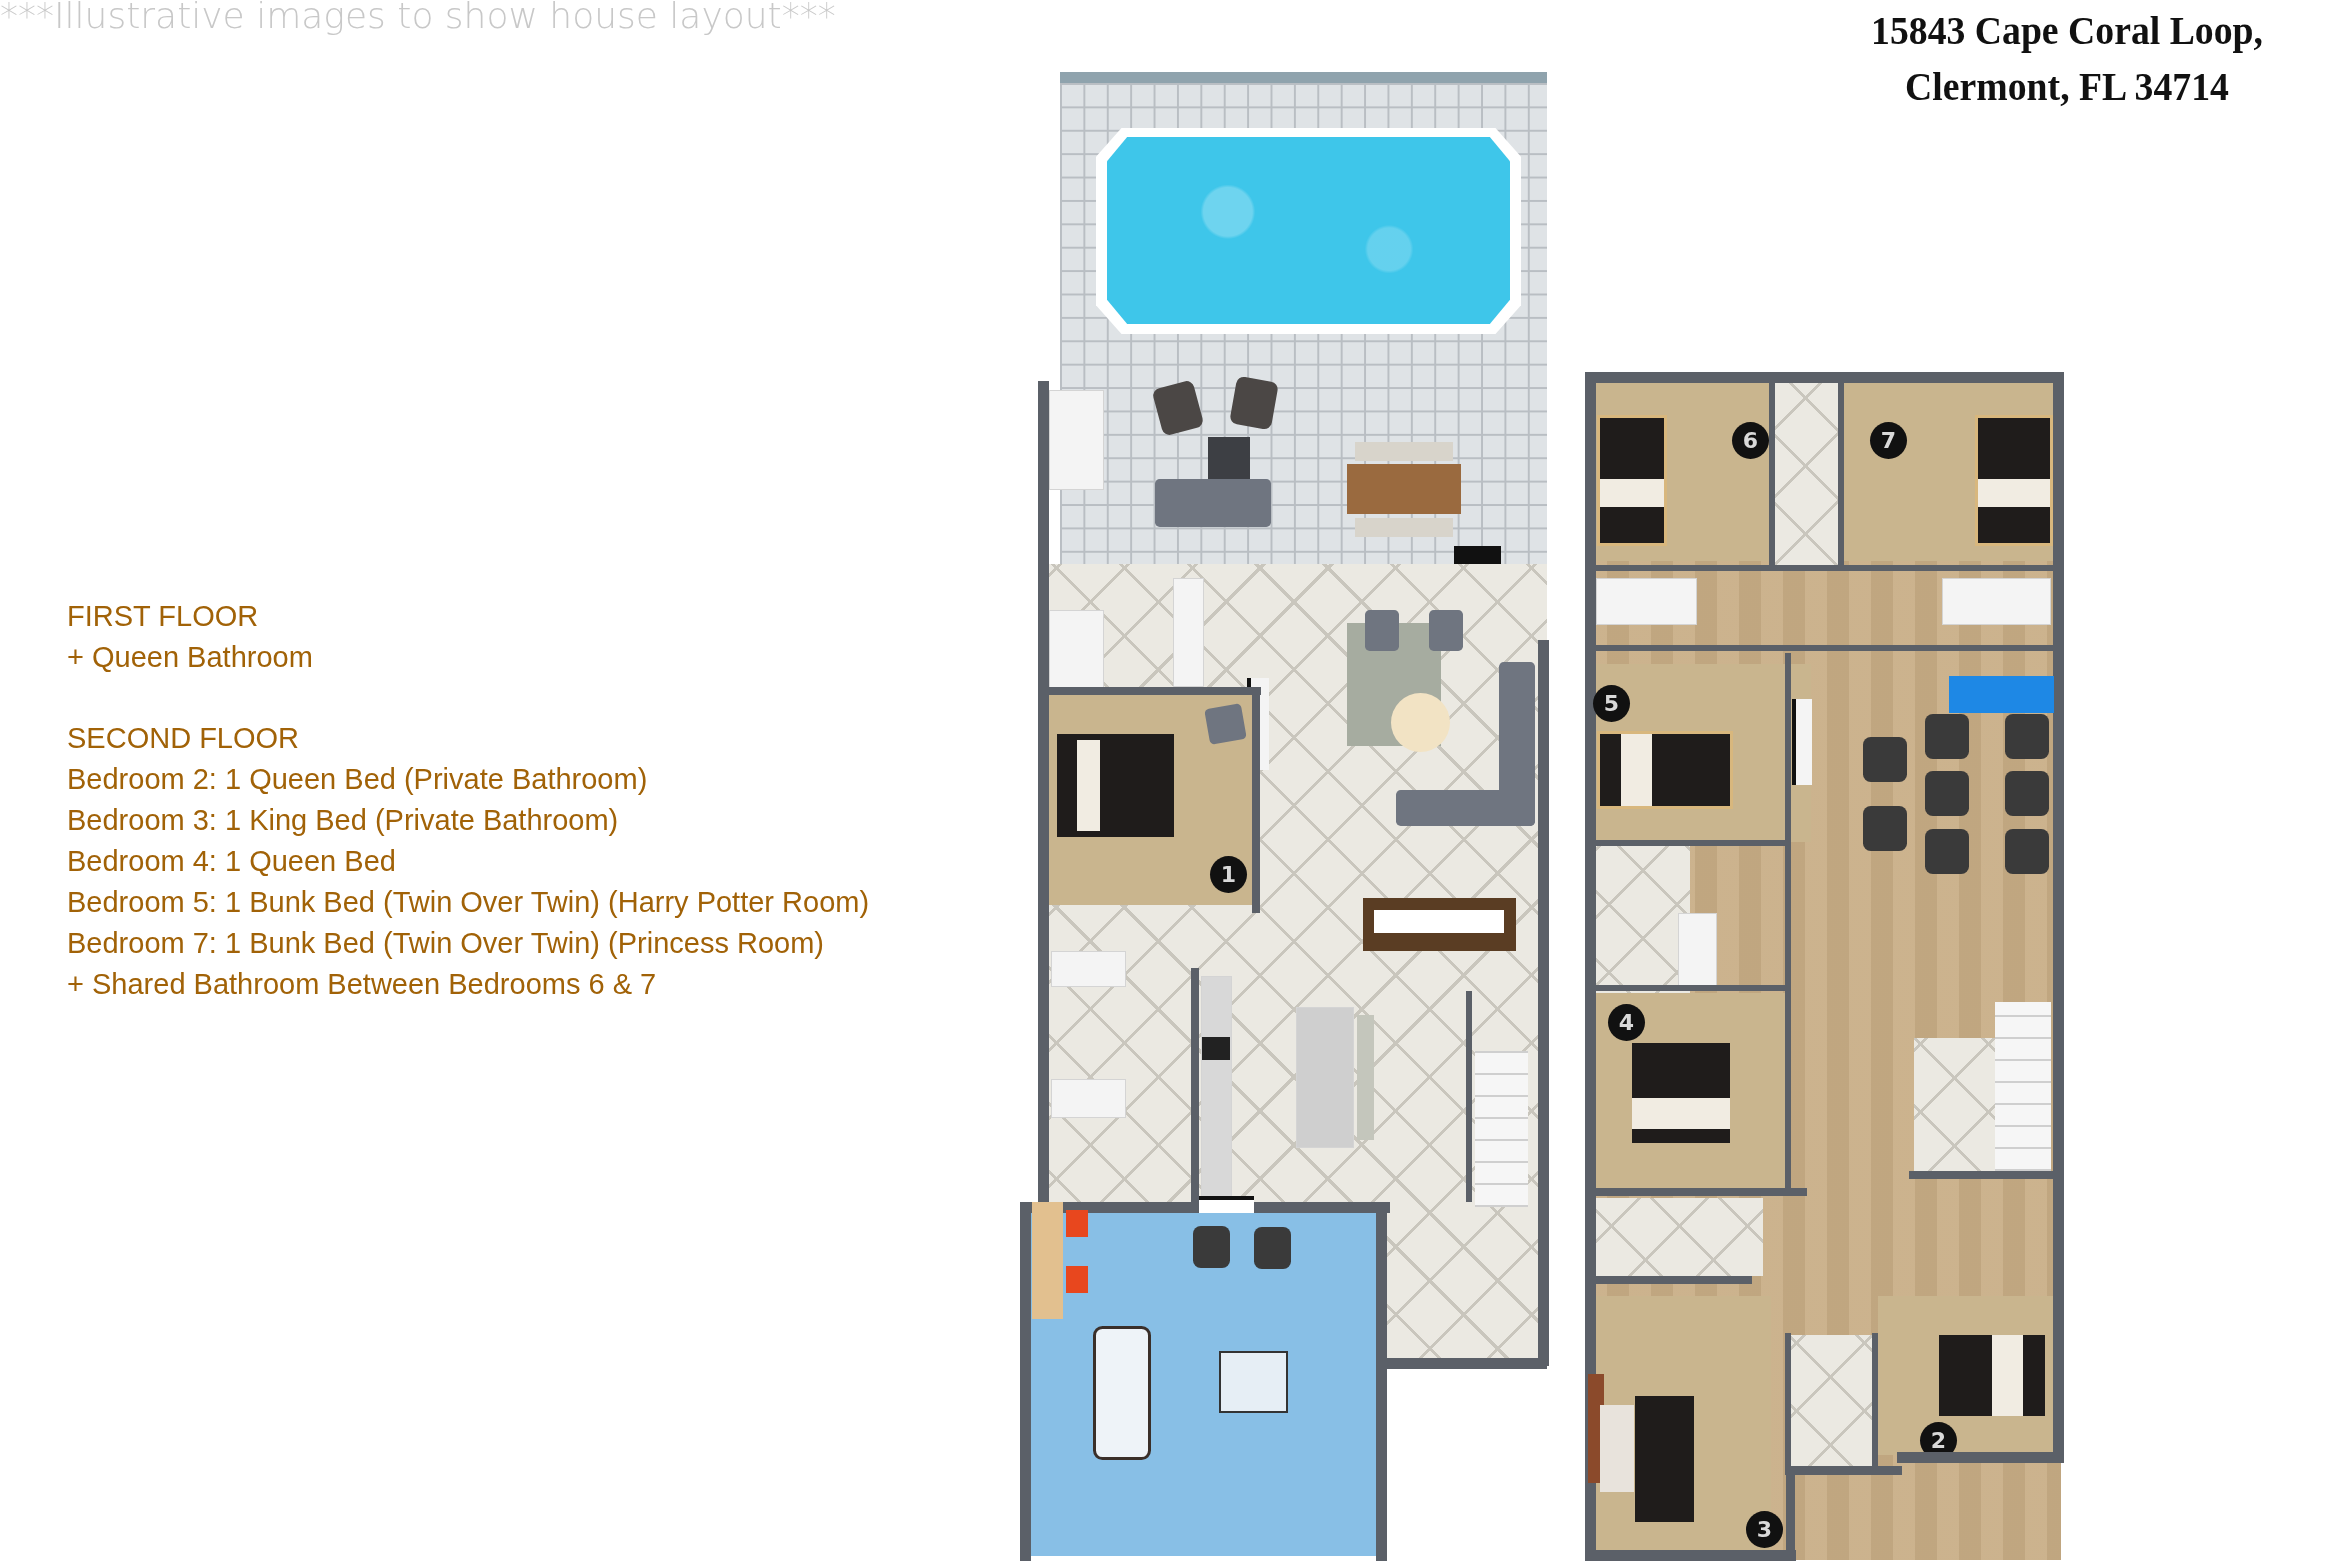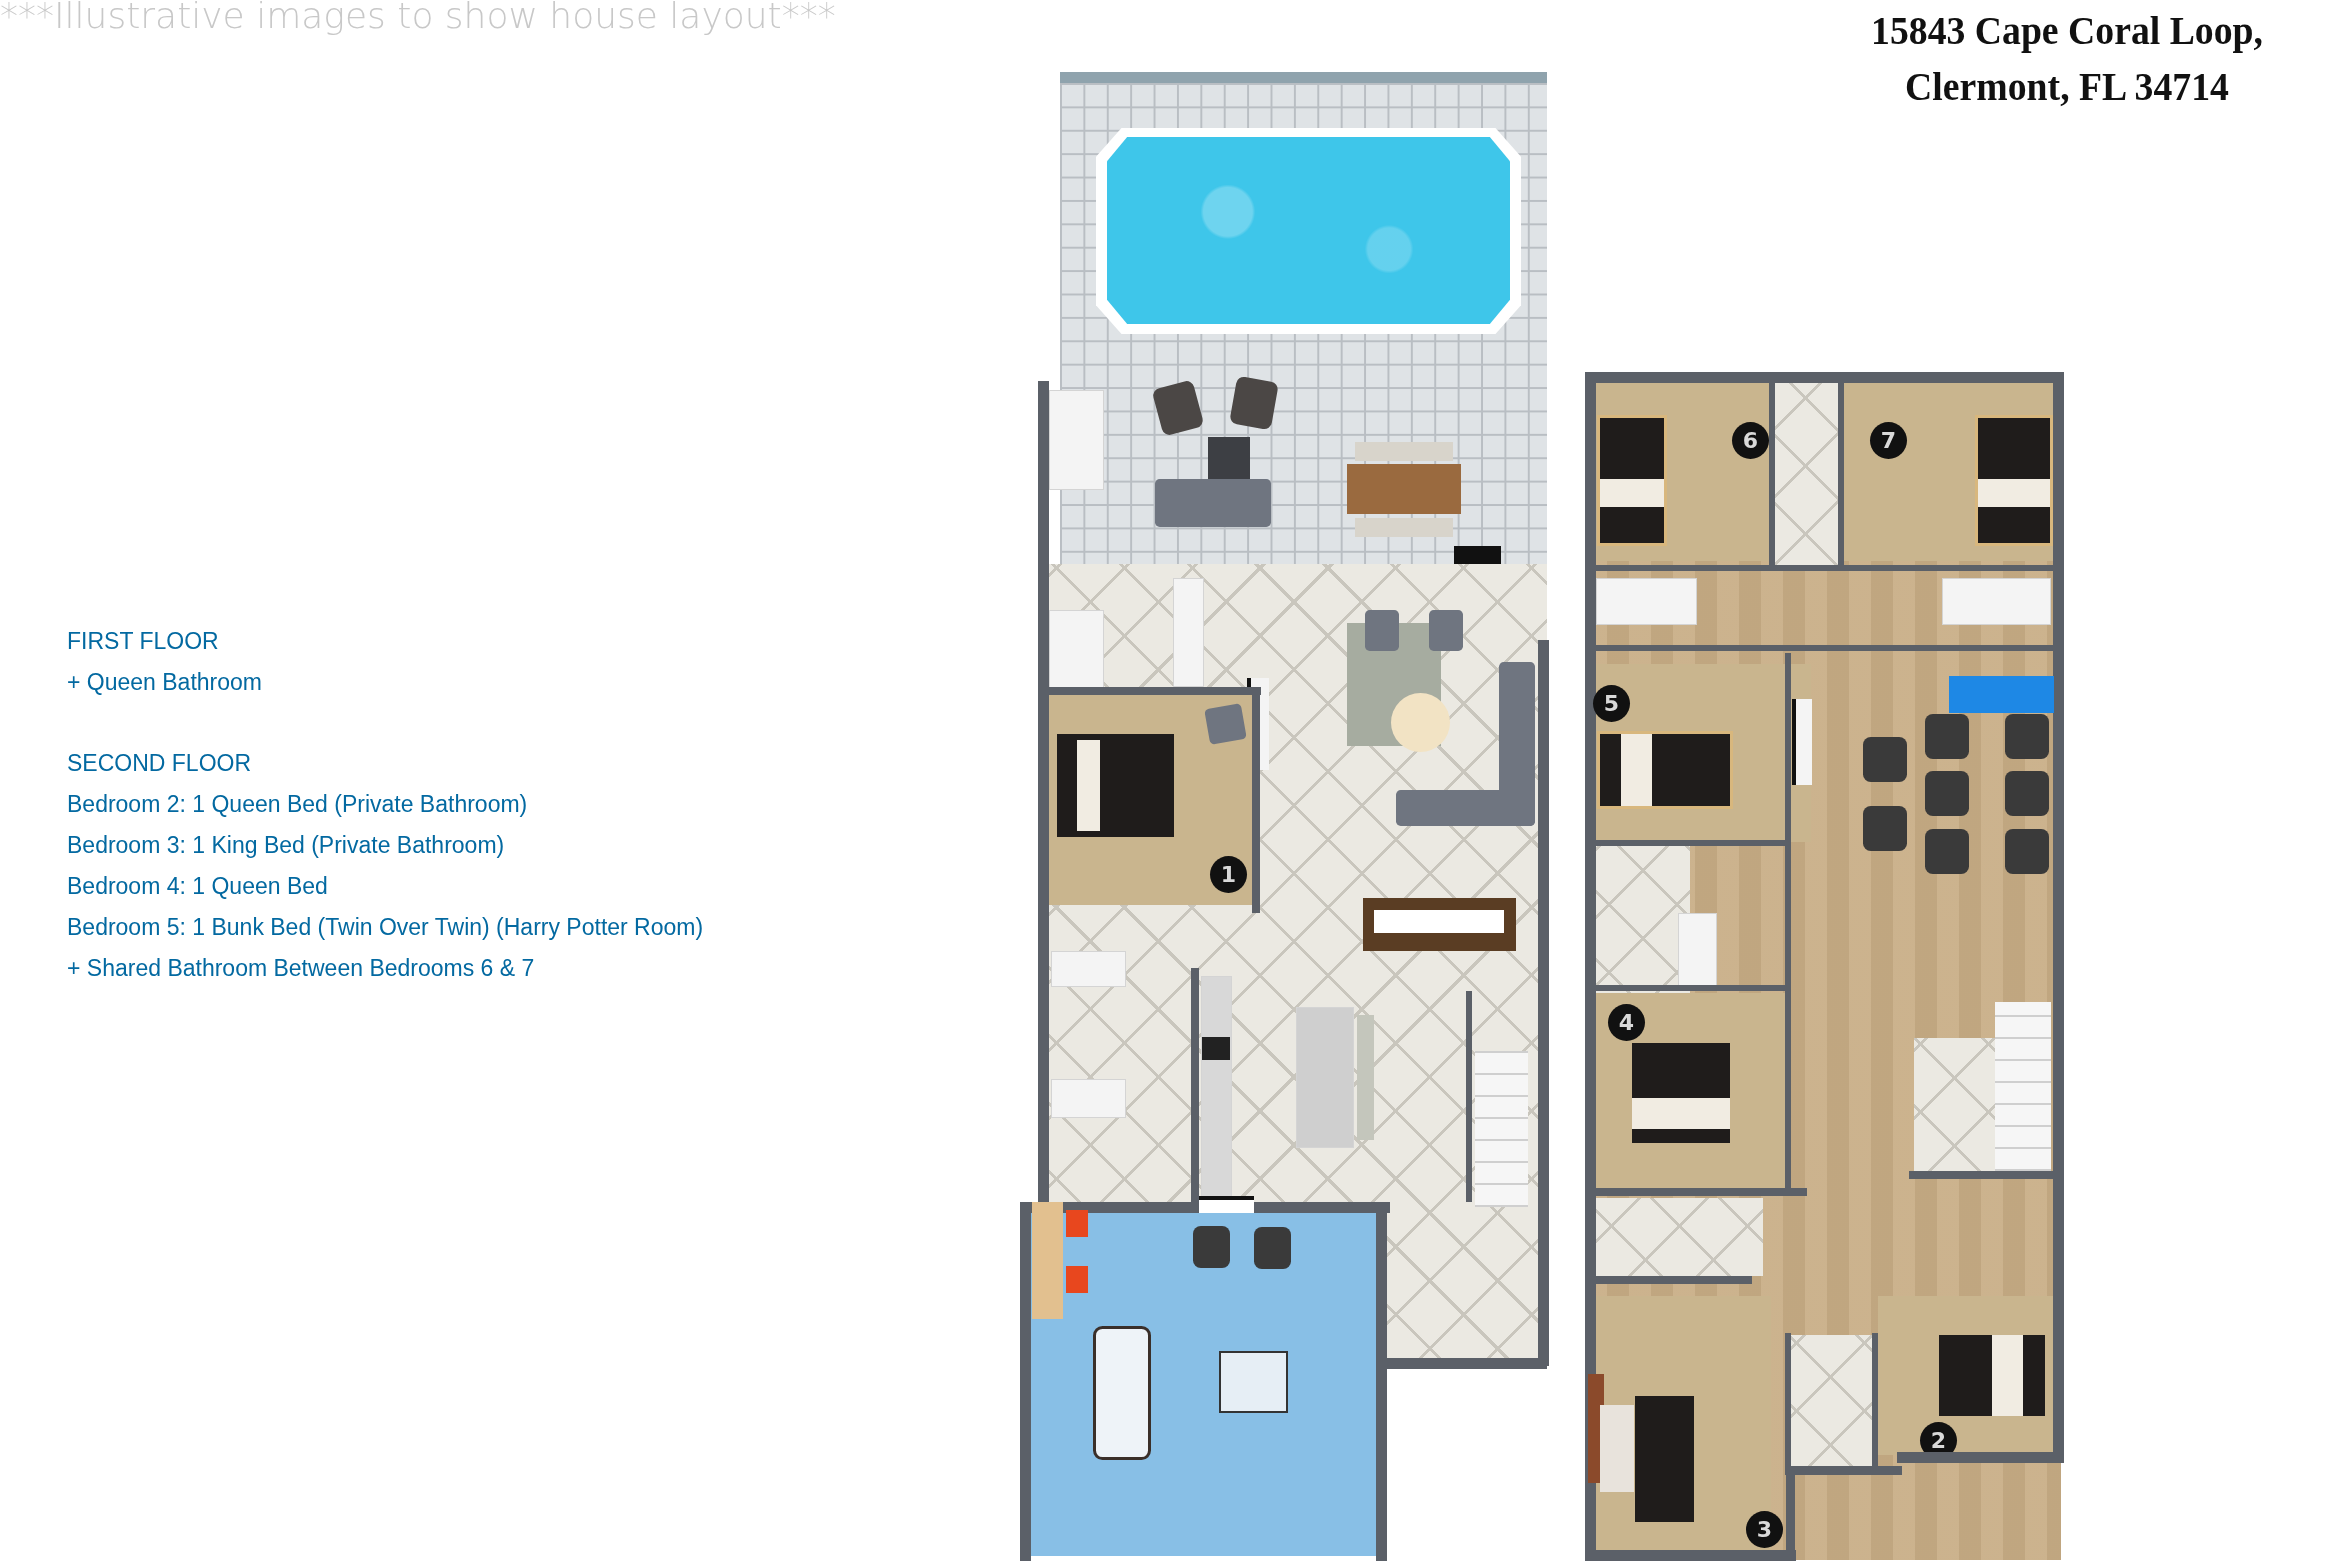--- a/index.html
+++ b/index.html
@@ -3,21 +3,21 @@
 <meta charset="utf-8">
 <style>
   html, body { margin:0; padding:0; background:#ffffff; }
   body { width:2342px; height:1561px; position:relative; overflow:hidden; font-family:"Liberation Sans", sans-serif; }
   .abs { position:absolute; box-sizing:border-box; }
 
   .disclaimer { left:0; top:-4.7px; font-size:36px; color:#c8c8c8; font-family:"DejaVu Sans", sans-serif; font-weight:300; letter-spacing:0px; white-space:nowrap; }
   .address { right:1.6px; top:1.6px; width:546px; text-align:center; font-family:"Liberation Serif", serif; font-weight:bold; font-size:41px; line-height:56px; color:#111; }
   .address div { transform:scaleX(0.92); }
 
-  .legend { left:67px; top:621px; font-size:23px; line-height:41px; color:#0369a1; white-space:nowrap; }
+  .legend { left:67px; top:596px; font-size:29px; line-height:41px; color:#a16207; white-space:nowrap; }
   .legend .gap { height:40px; }
 
   
   .wall { background:#5b6068; }
   .deck { background-color:#dfe3e6;
           background-image: linear-gradient(#b9bec3 1.6px, transparent 1.6px), linear-gradient(90deg, #b9bec3 1.6px, transparent 1.6px);
           background-size:23.4px 23.4px; }
   .tile { background-color:#ebe9e2;
           background-image: repeating-linear-gradient(45deg, transparent 0 45px, #c9c6bd 45px 48px), repeating-linear-gradient(-45deg, transparent 0 45px, #c9c6bd 45px 48px); }
   .carpet { background:#c9b58e; }
@@ -50,20 +50,21 @@
 
 <div class="abs legend">
   <div>FIRST FLOOR</div>
   <div>+ Queen Bathroom</div>
   <div class="gap"></div>
   <div>SECOND FLOOR</div>
   <div>Bedroom 2: 1 Queen Bed (Private Bathroom)</div>
   <div>Bedroom 3: 1 King Bed (Private Bathroom)</div>
   <div>Bedroom 4: 1 Queen Bed</div>
   <div>Bedroom 5: 1 Bunk Bed (Twin Over Twin) (Harry Potter Room)</div>
+  <div>Bedroom 7: 1 Bunk Bed (Twin Over Twin) (Princess Room)</div>
   <div>+ Shared Bathroom Between Bedrooms 6 &amp; 7</div>
 </div>
 
 <div class="abs" style="left:0;top:0;width:2342px;height:1561px;">
 
   <div class="abs deck" style="left:1060px;top:72px;width:487px;height:500px;border-top:11px solid #8fa3ad;"></div>
 
   <div class="abs pool-rim" style="left:1096px;top:128px;width:425px;height:206px;"></div>
   <div class="abs pool" style="left:1107px;top:137px;width:403px;height:187px;"></div>
 

